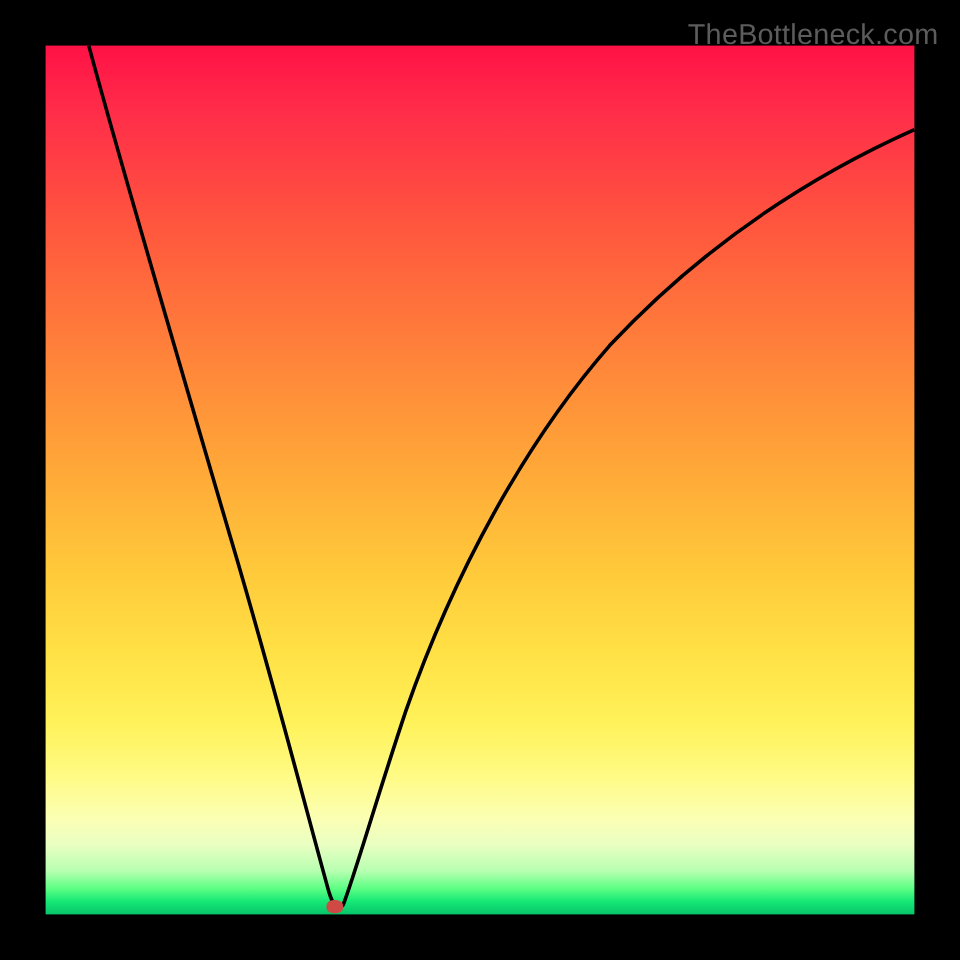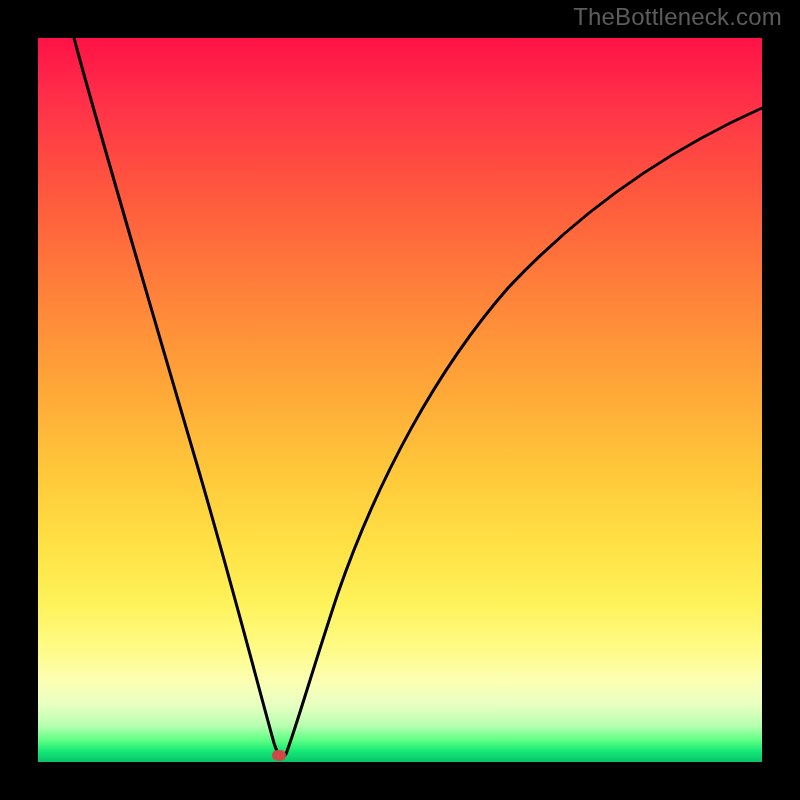--- a/index.html
+++ b/index.html
@@ -6,21 +6,21 @@
   body {
     width: 800px;
     height: 800px;
     background: #000;
     position: relative;
     font-family: Arial, Helvetica, sans-serif;
     overflow: hidden;
   }
   .watermark {
     position: absolute;
-    top: 3px;
+    top: 16px;
     right: 18px;
     color: #5c5c5c;
     font-size: 24px;
     font-weight: 400;
     letter-spacing: 0.2px;
     z-index: 10;
   }
   .plot-area {
     position: absolute;
     left: 38px;

